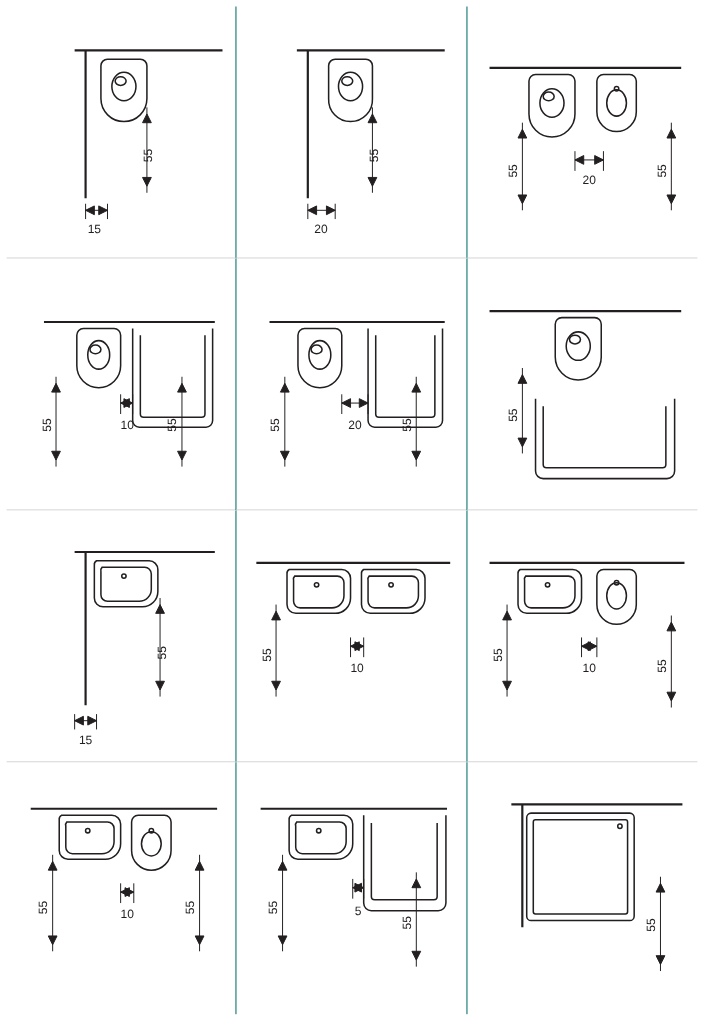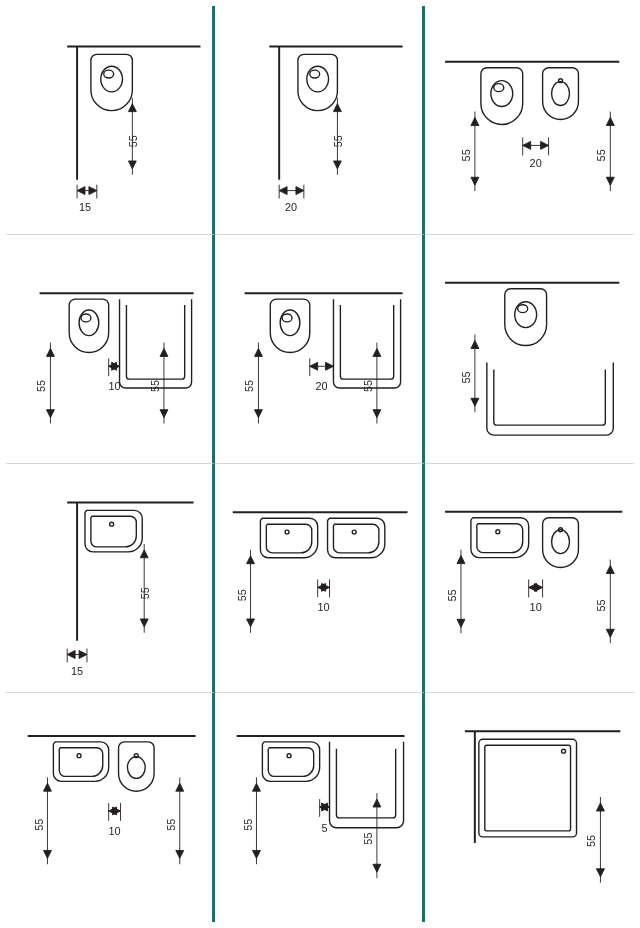--- a/index.html
+++ b/index.html
@@ -27,21 +27,21 @@
     top: 6px;
     width: 628px;
     height: 916px;
     display: grid;
     grid-template-columns: repeat(3, 1fr);
     grid-template-rows: repeat(4, 1fr);
   }
   .cell {
     position: relative;
     box-sizing: border-box;
-    border-right: 3px solid #0f766e;
+    border-right: 1px solid #0f766e;
     border-bottom: 1px solid #d9d9d9;
     overflow: hidden;
   }
   .cell.c3 { border-right: none; }
   .cell.r4 { border-bottom: none; }
   .cell svg {
     display: block;
     width: 100%;
     height: 100%;
   }

